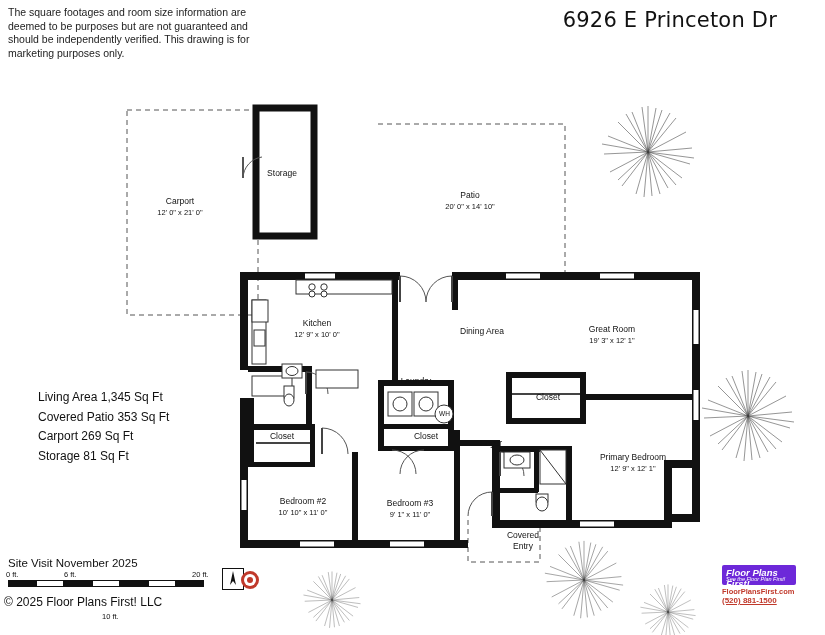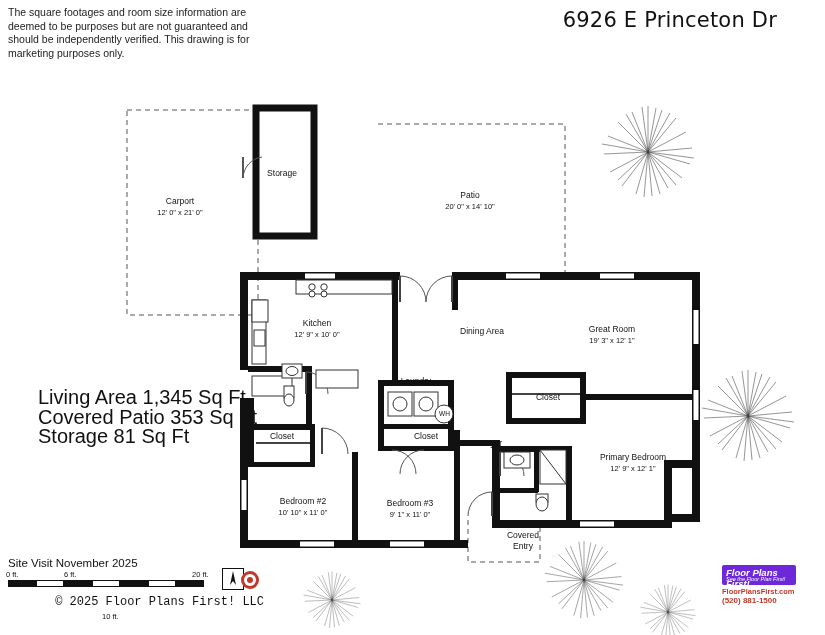--- a/index.html
+++ b/index.html
@@ -20,26 +20,26 @@
   }
   #title {
     right: 48px; top: 8px;
     font-size: 21px; letter-spacing: .2px; color: #111;
     font-family: "DejaVu Sans", sans-serif;
   }
 
   
   #areas {
     left: 38px; top: 388px; width: 260px;
-    font-size: 20px; line-height: 19.5px; color: #111;
+    font-size: 12px; line-height: 19.5px; color: #111;
   }
 
   
   #sitevisit { left: 8px; top: 557px; font-size: 11.5px; color:#111; }
-  #copyright { left: 4px; top: 595px; width: 260px; font-size: 12px; line-height: 15px; text-align:right; color:#111;font-family:Liberation Mono, monospace;}
+  #copyright { left: 4px; top: 595px; width: 260px; font-size: 12px; line-height: 15px; text-align:left; color:#111;}
 
   
   #scalebar { left: 6px; top: 570px; width: 210px; height: 22px; }
   #scalebar .lbl { position:absolute; top:0; font-size:7.5px; color:#111; }
   #scalebar .bar { position:absolute; top:10px; height:7px; border:1px solid #111; box-sizing:border-box;}
   #scalebar .blk { background:#111; }
   #scalebar .wht { background:#fff; }
 
   
   #compass { left: 222px; top: 568px; width: 22px; height: 22px; }
@@ -47,36 +47,37 @@
 
   
   #brand { left: 722px; top: 565px; width: 96px; height: 48px; }
   #brand .box {
     position:absolute; left:0; top:0; width:74px; height:20px;
     background:#6d28d9; border-radius:2px;
   }
   #brand .box .t1 { position:absolute; left:4px; top:2px; color:#fff; font-size:9.5px; font-weight:bold; font-style:italic;}
   #brand .box .t2 { position:absolute; left:4px; top:11px; color:#fff; font-size:5.5px; font-style:italic;}
   #brand .url { position:absolute; left:0; top:22px; font-size:7.5px; color:#c0392b; font-weight:bold;}
-  #brand .phone { position:absolute; left:0; top:31px; font-size:8px; color:#c0392b; font-weight:bold;}
+  #brand .phone { position:absolute; left:0; top:31px; font-size:8px; color:#c0392b; font-weight:bold;text-decoration:underline;}
   .room-lbl { font-size:8.5px; line-height:11px; text-align:center; color:#111; }
   .room-lbl .n { display:block; }
   .room-lbl .d { display:block; font-size:7.5px; }
 
   svg { display:block; overflow:visible; }
 </style>
 </head>
 <body>
 
 <div class="abs" id="disclaimer">The square footages and room size information are deemed to be purposes but are not guaranteed and should be independently verified. This drawing is for marketing purposes only.</div>
 <div class="abs" id="title">6926 E Princeton Dr</div>
 
 <div class="abs" id="areas">
   <div>Living Area 1,345 Sq Ft</div>
   <div>Covered Patio 353 Sq Ft</div>
+  <div>Carport 269 Sq Ft</div>
   <div>Storage 81 Sq Ft</div>
 </div>
 
 <svg class="abs" id="plan" style="left:0; top:0;" width="825" height="635" viewBox="0 0 825 635">
 
   <path d="M127,110 L258,110 L258,315 L127,315 Z" fill="none" stroke="#555" stroke-width="1" stroke-dasharray="5,4"></path>
 
   <path d="M378,124 L565,124 L565,276" fill="none" stroke="#555" stroke-width="1" stroke-dasharray="5,4"></path>
 
   <path d="M468,520 L468,562 L540,562 L540,520" fill="none" stroke="#555" stroke-width="1" stroke-dasharray="5,4"></path>

